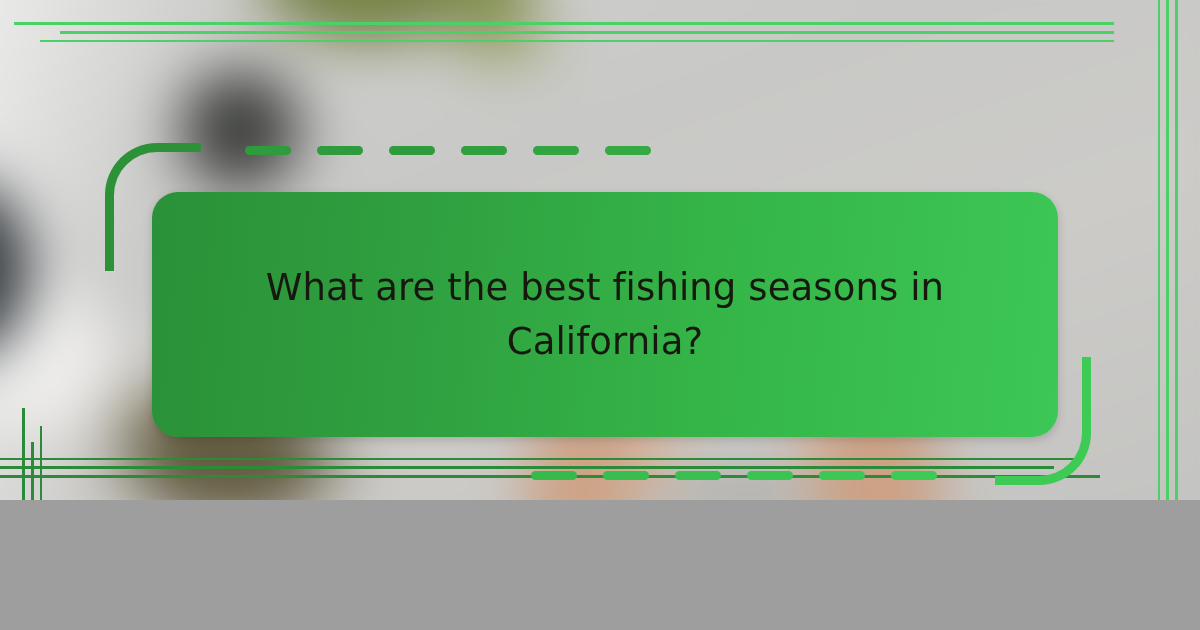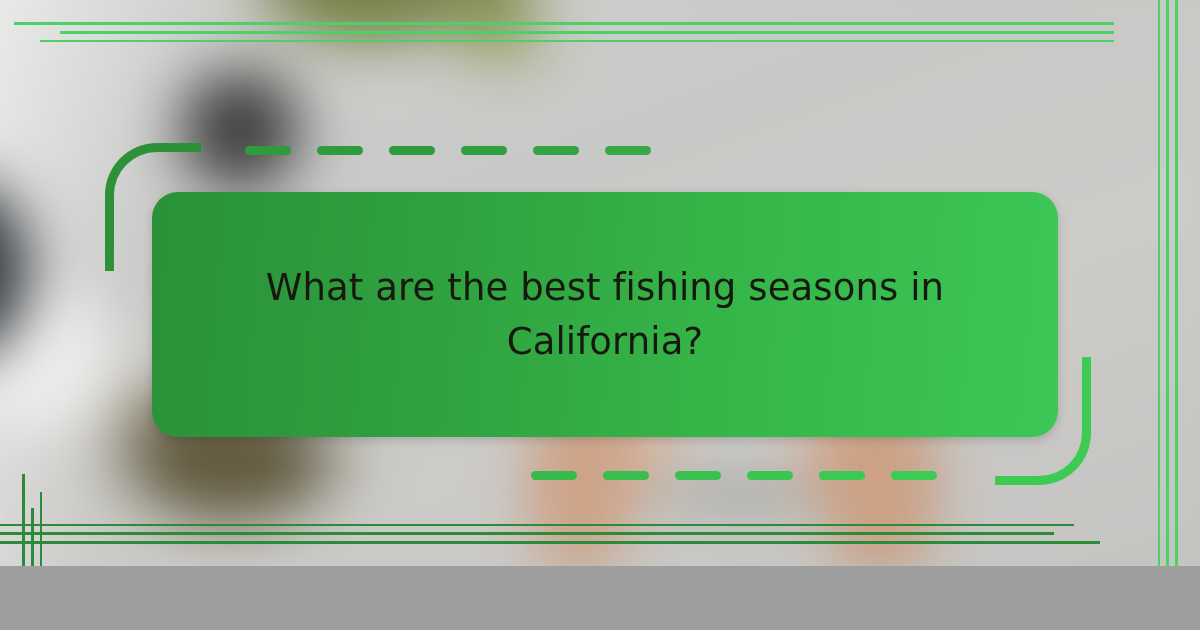--- a/index.html
+++ b/index.html
@@ -4,21 +4,21 @@
 <style>
   html, body {
     margin: 0;
     padding: 0;
     background: #9e9e9e;
   }
 
   .stage {
     position: relative;
     width: 1200px;
-    height: 566px;
+    height: 500px;
     overflow: hidden;
     font-family: "DejaVu Sans", sans-serif;
     background: #c9c9c7;
   }
 
   
   .bg-photo {
     position: absolute;
     inset: -60px;
     filter: blur(26px) saturate(0.95);

